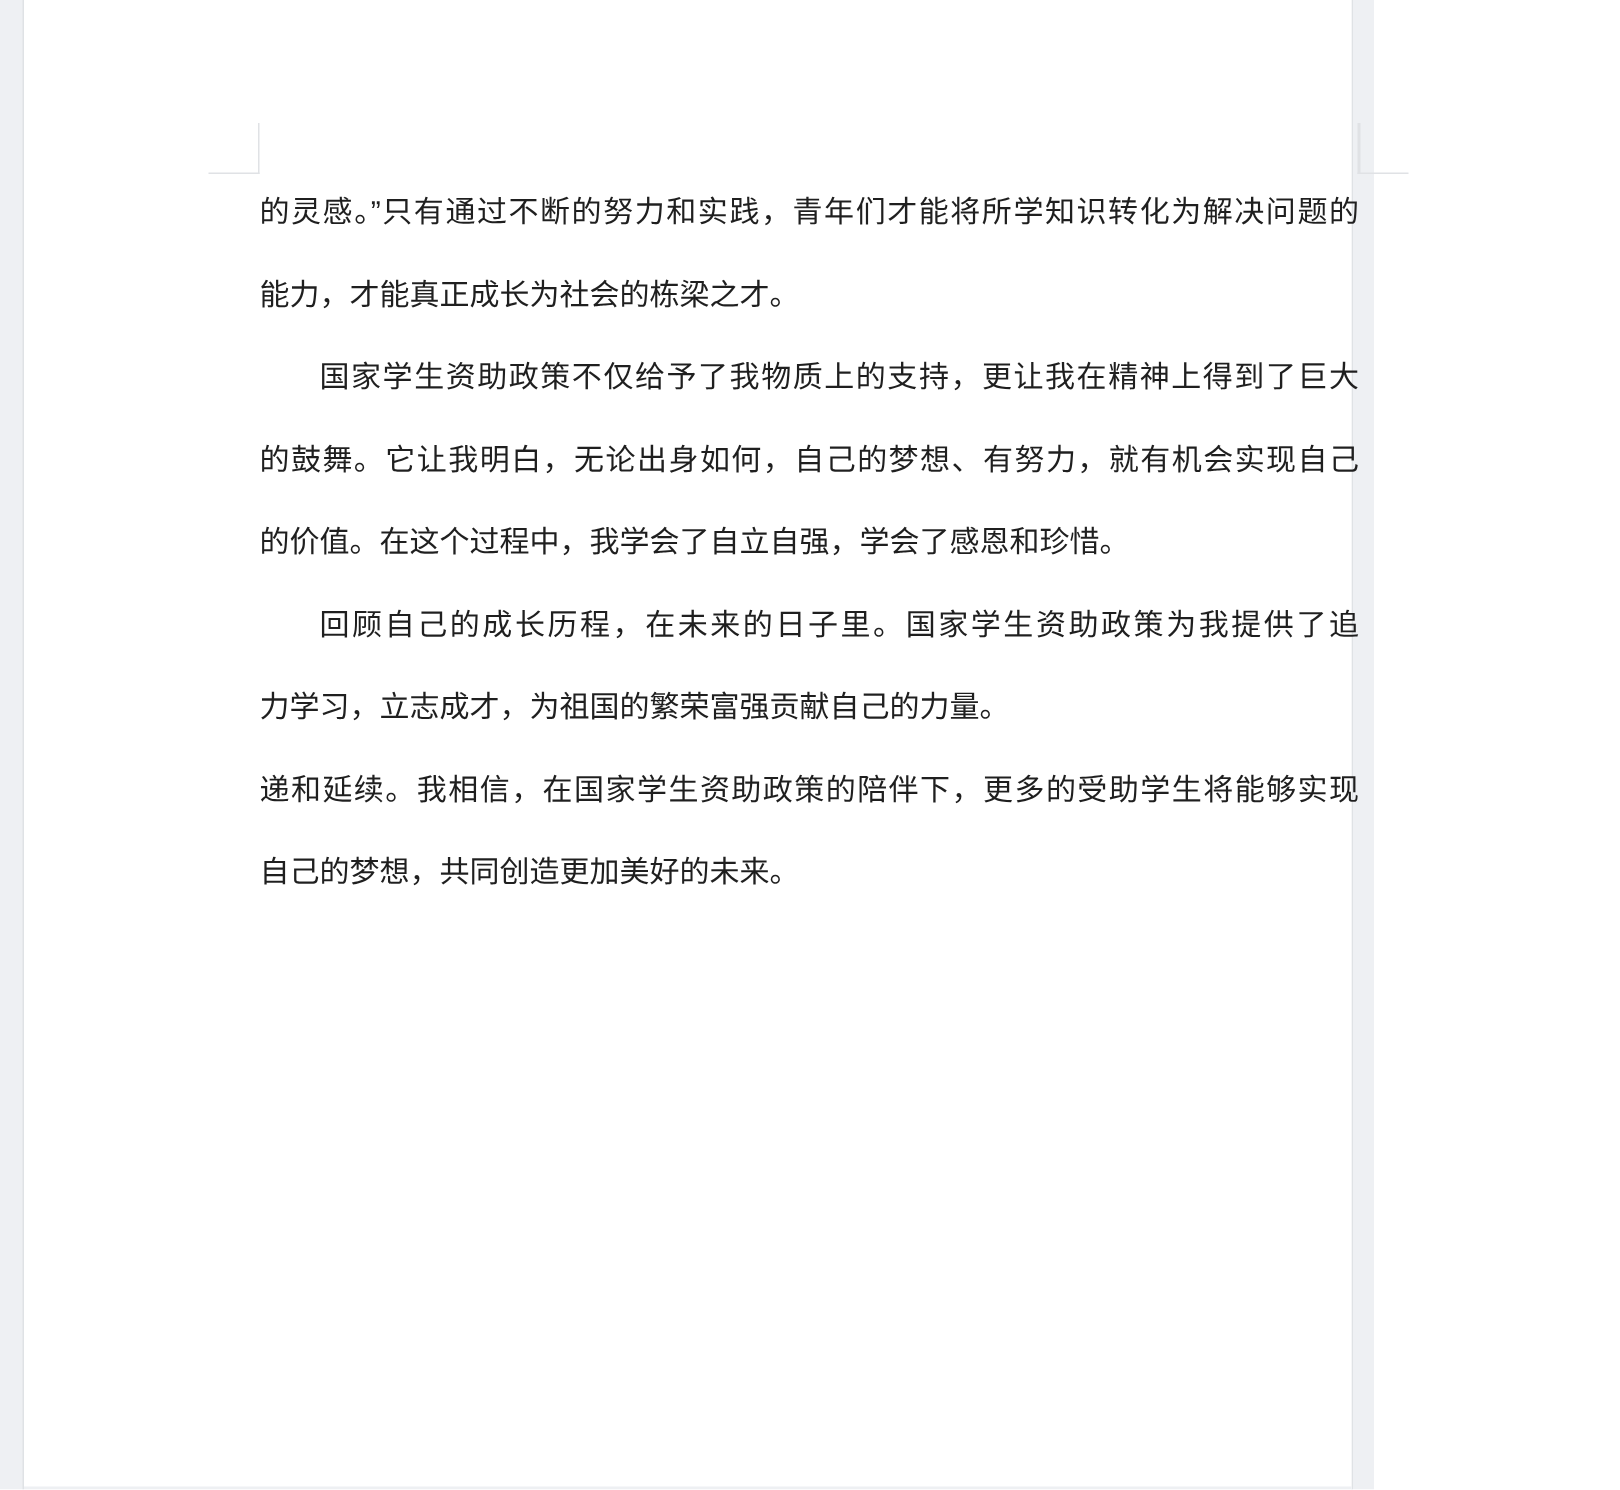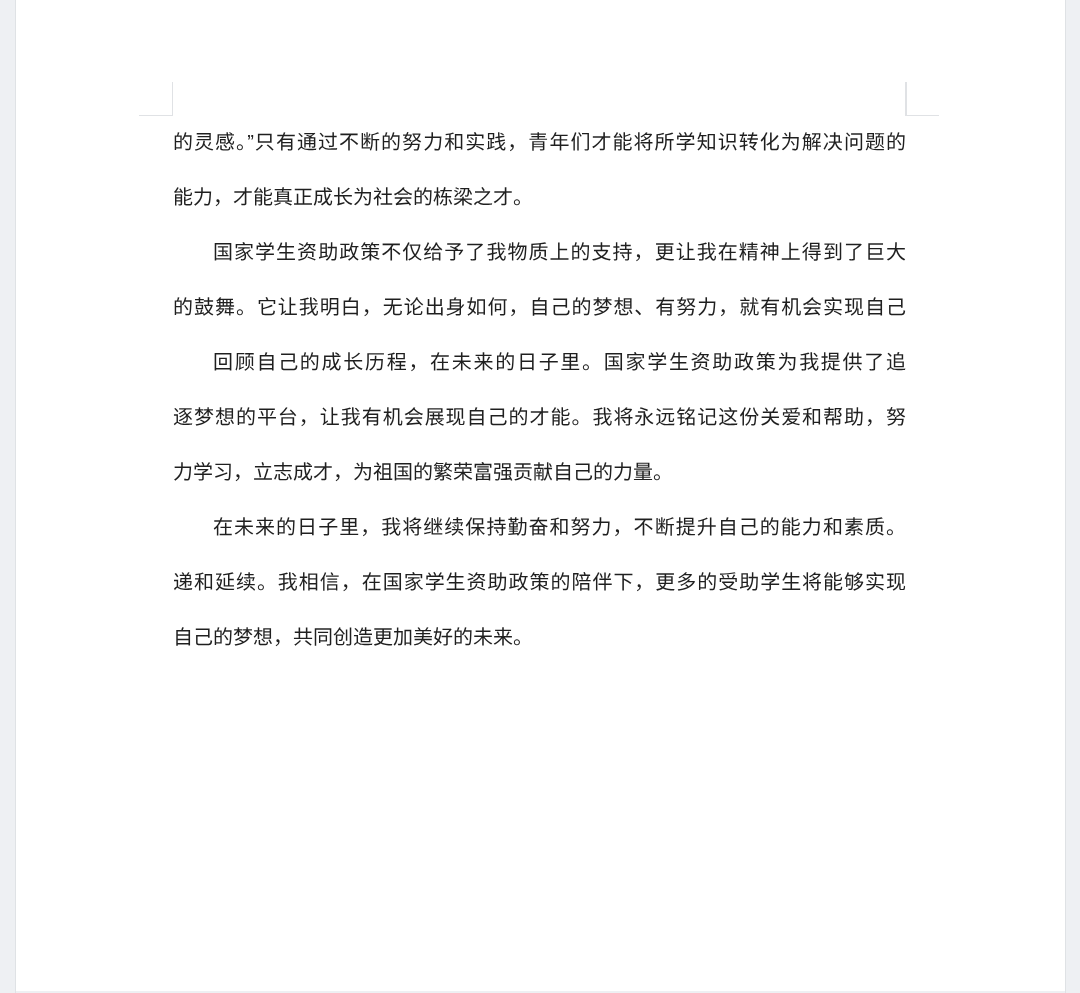--- a/index.html
+++ b/index.html
@@ -5,21 +5,21 @@
   :root{
     --canvas-bg:#eef0f3;
     --canvas-border:#dfe2e5;
     --paper:#ffffff;
     --text:#1f1f1f;
     --mark:#e0e2e5;
   }
   *{margin:0;padding:0;box-sizing:border-box;}
   html,body{width:1080px;height:993px;overflow:hidden;
     font-family:"Liberation Sans","DejaVu Sans",sans-serif;}
-  .canvas{position:relative;width:1080px;height:993px;background:var(--paper);}
+  .canvas{position:relative;width:916px;height:993px;background:var(--paper);}
   .gutter{position:absolute;top:0;bottom:0;width:16px;background:var(--canvas-bg);}
   .gutter.left{left:0;border-right:1px solid var(--canvas-border);}
   .gutter.right{right:0;width:15px;border-left:1px solid var(--canvas-border);}
   .paper{position:absolute;left:16px;right:15px;top:0;bottom:0;background:var(--paper);}
   .paper::after{content:"";position:absolute;left:0;right:0;bottom:0;height:2px;background:var(--canvas-bg);}
   
   .mark{position:absolute;width:34px;height:34px;pointer-events:none;}
   .mark .v,.mark .h{position:absolute;background:var(--mark);}
   .mark .v{width:1.5px;height:34px;top:0;}
   .mark .h{height:1.5px;width:34px;bottom:0;}
@@ -53,20 +53,19 @@
   <div class="mark tr">
     <i class="v"></i>
       <i class="h"></i>
   </div>
 
   <div class="text" id="text-area">
       <div class="line j">的灵感。”只有通过不断的努力和实践，青年们才能将所学知识转化为解决问题的</div>
       <div class="line">能力，才能真正成长为社会的栋梁之才。</div>
       <div class="line j indent">国家学生资助政策不仅给予了我物质上的支持，更让我在精神上得到了巨大</div>
       <div class="line j">的鼓舞。它让我明白，无论出身如何，自己的梦想、有努力，就有机会实现自己</div>
+      <div class="line">的价值。在这个过程中，我学会了自立自强，学会了感恩和珍惜。</div>
       <div class="line j indent">回顾自己的成长历程，在未来的日子里。国家学生资助政策为我提供了追</div>
-      <div class="line j">逐梦想的平台，让我有机会展现自己的才能。我将永远铭记这份关爱和帮助，努</div>
       <div class="line">力学习，立志成才，为祖国的繁荣富强贡献自己的力量。</div>
-      <div class="line j indent">在未来的日子里，我将继续保持勤奋和努力，不断提升自己的能力和素质。</div>
       <div class="line j">递和延续。我相信，在国家学生资助政策的陪伴下，更多的受助学生将能够实现</div>
       <div class="line">自己的梦想，共同创造更加美好的未来。</div>
     </div>
 </div>
 
 </body></html>

